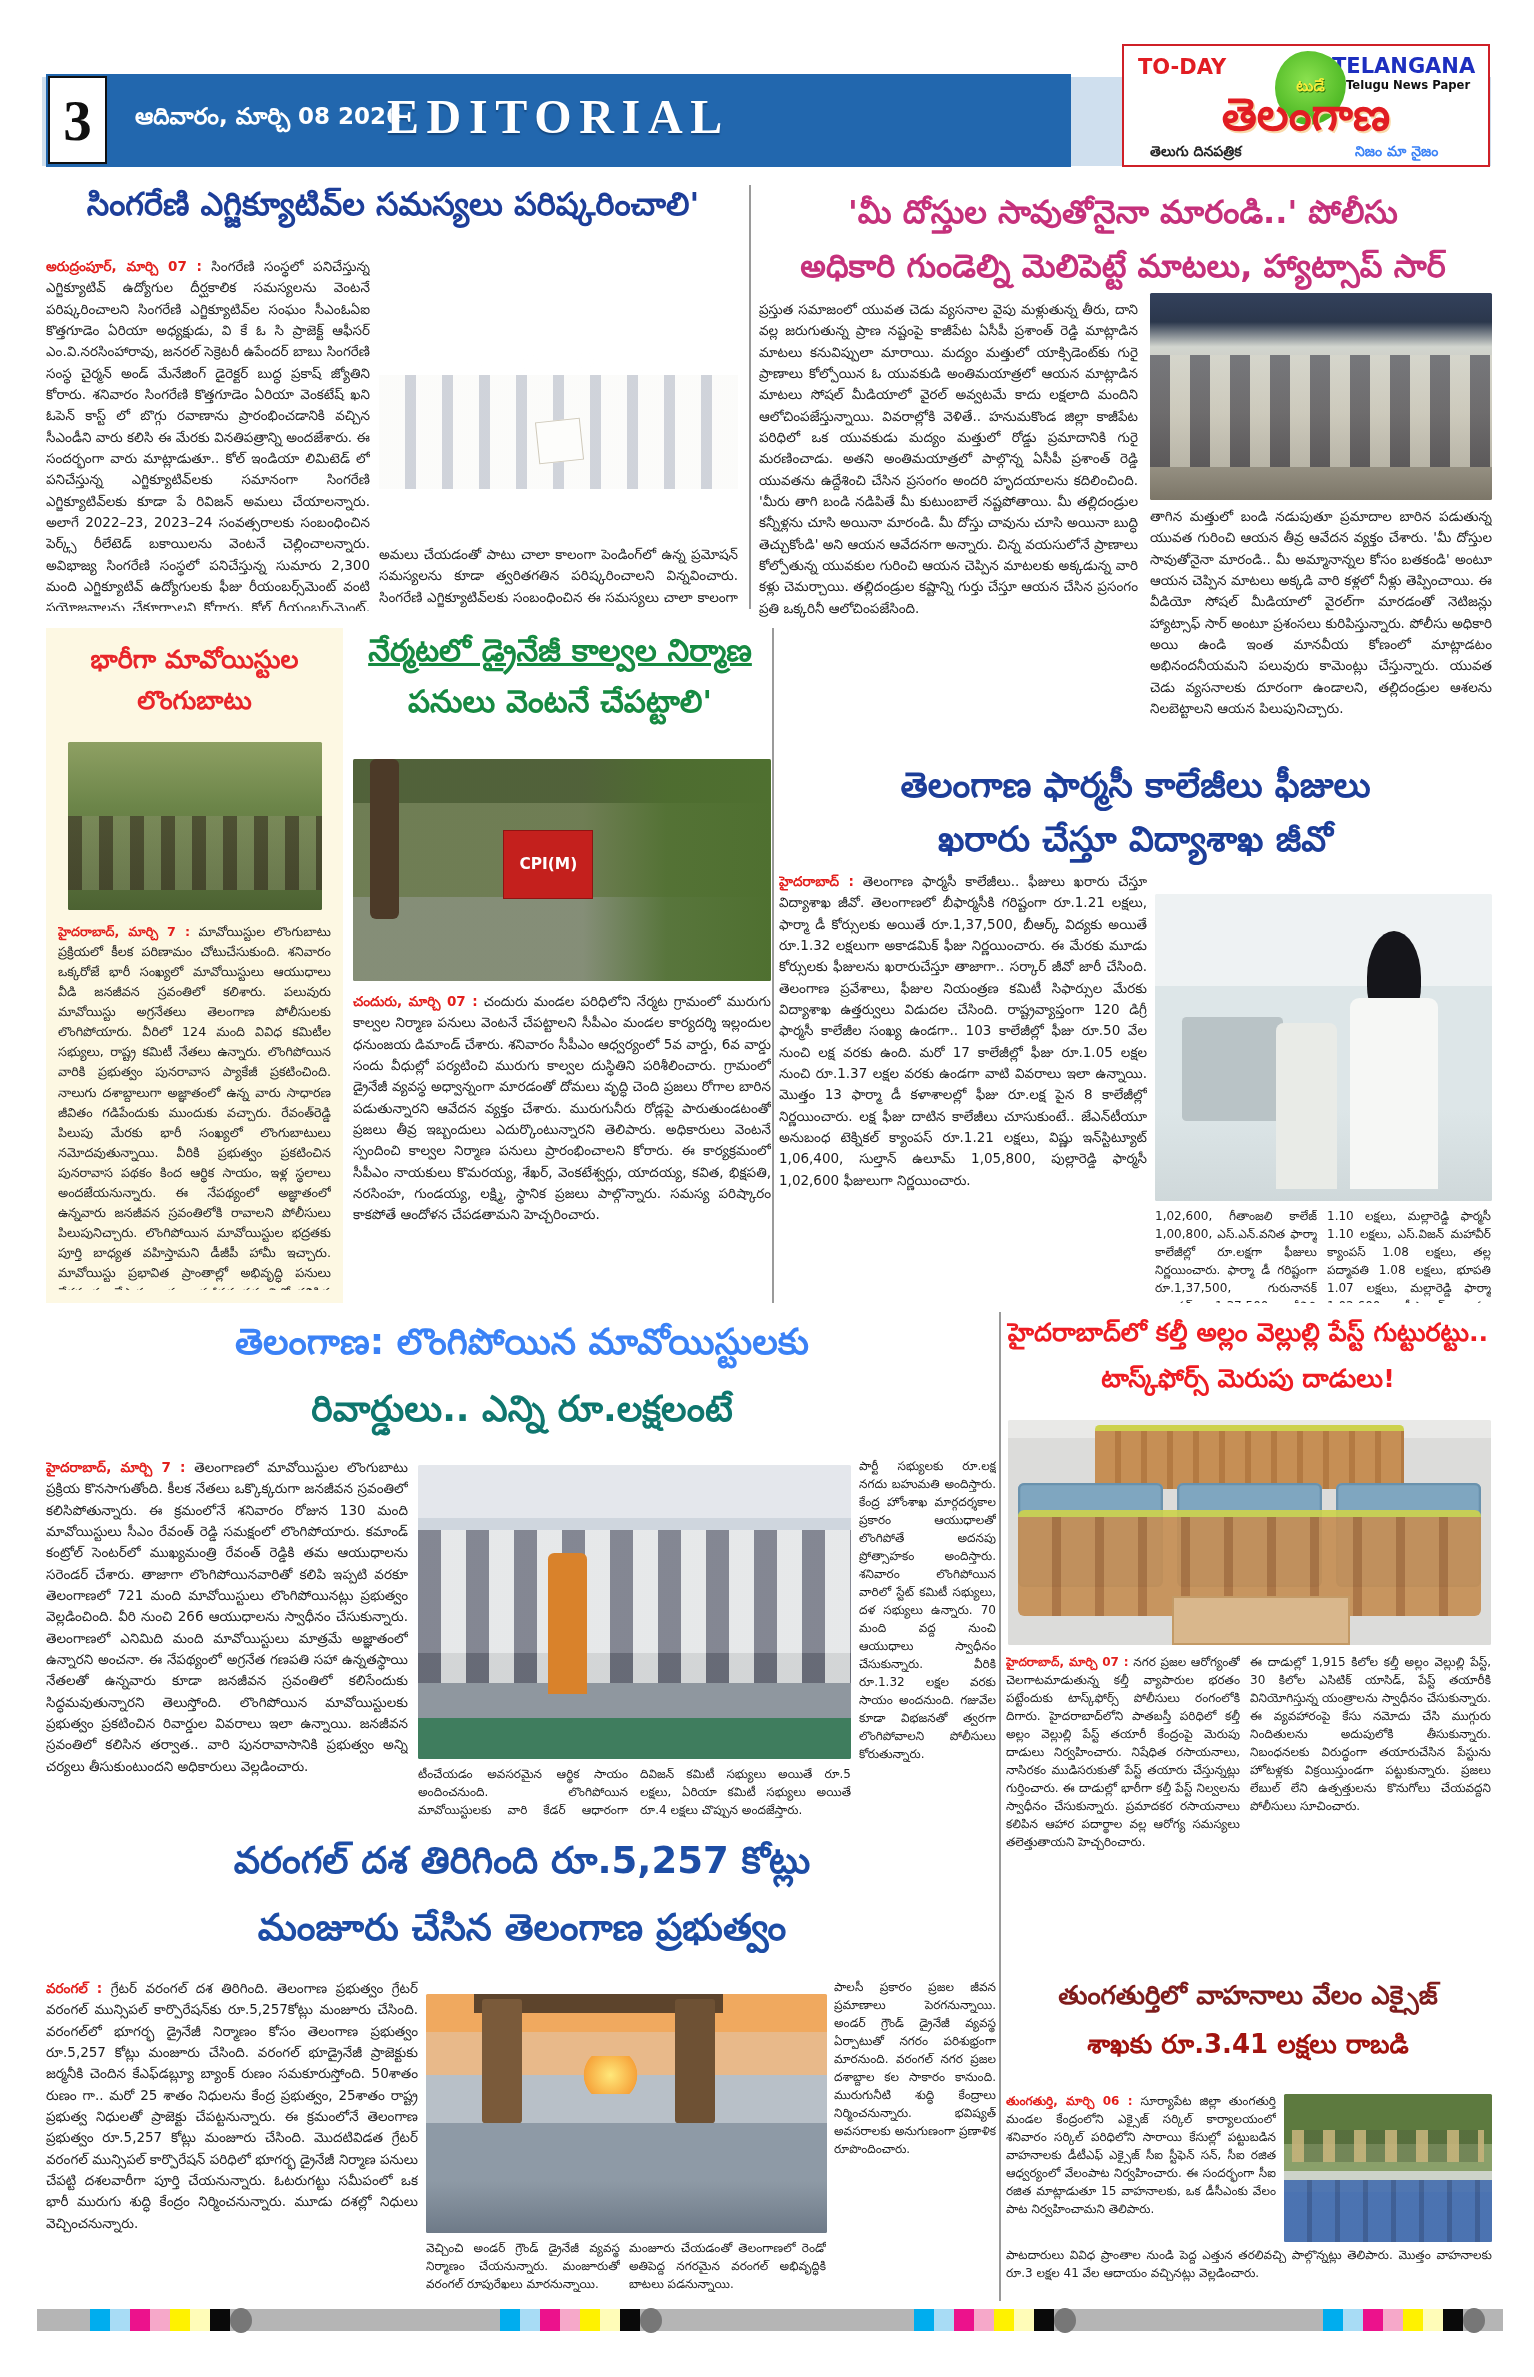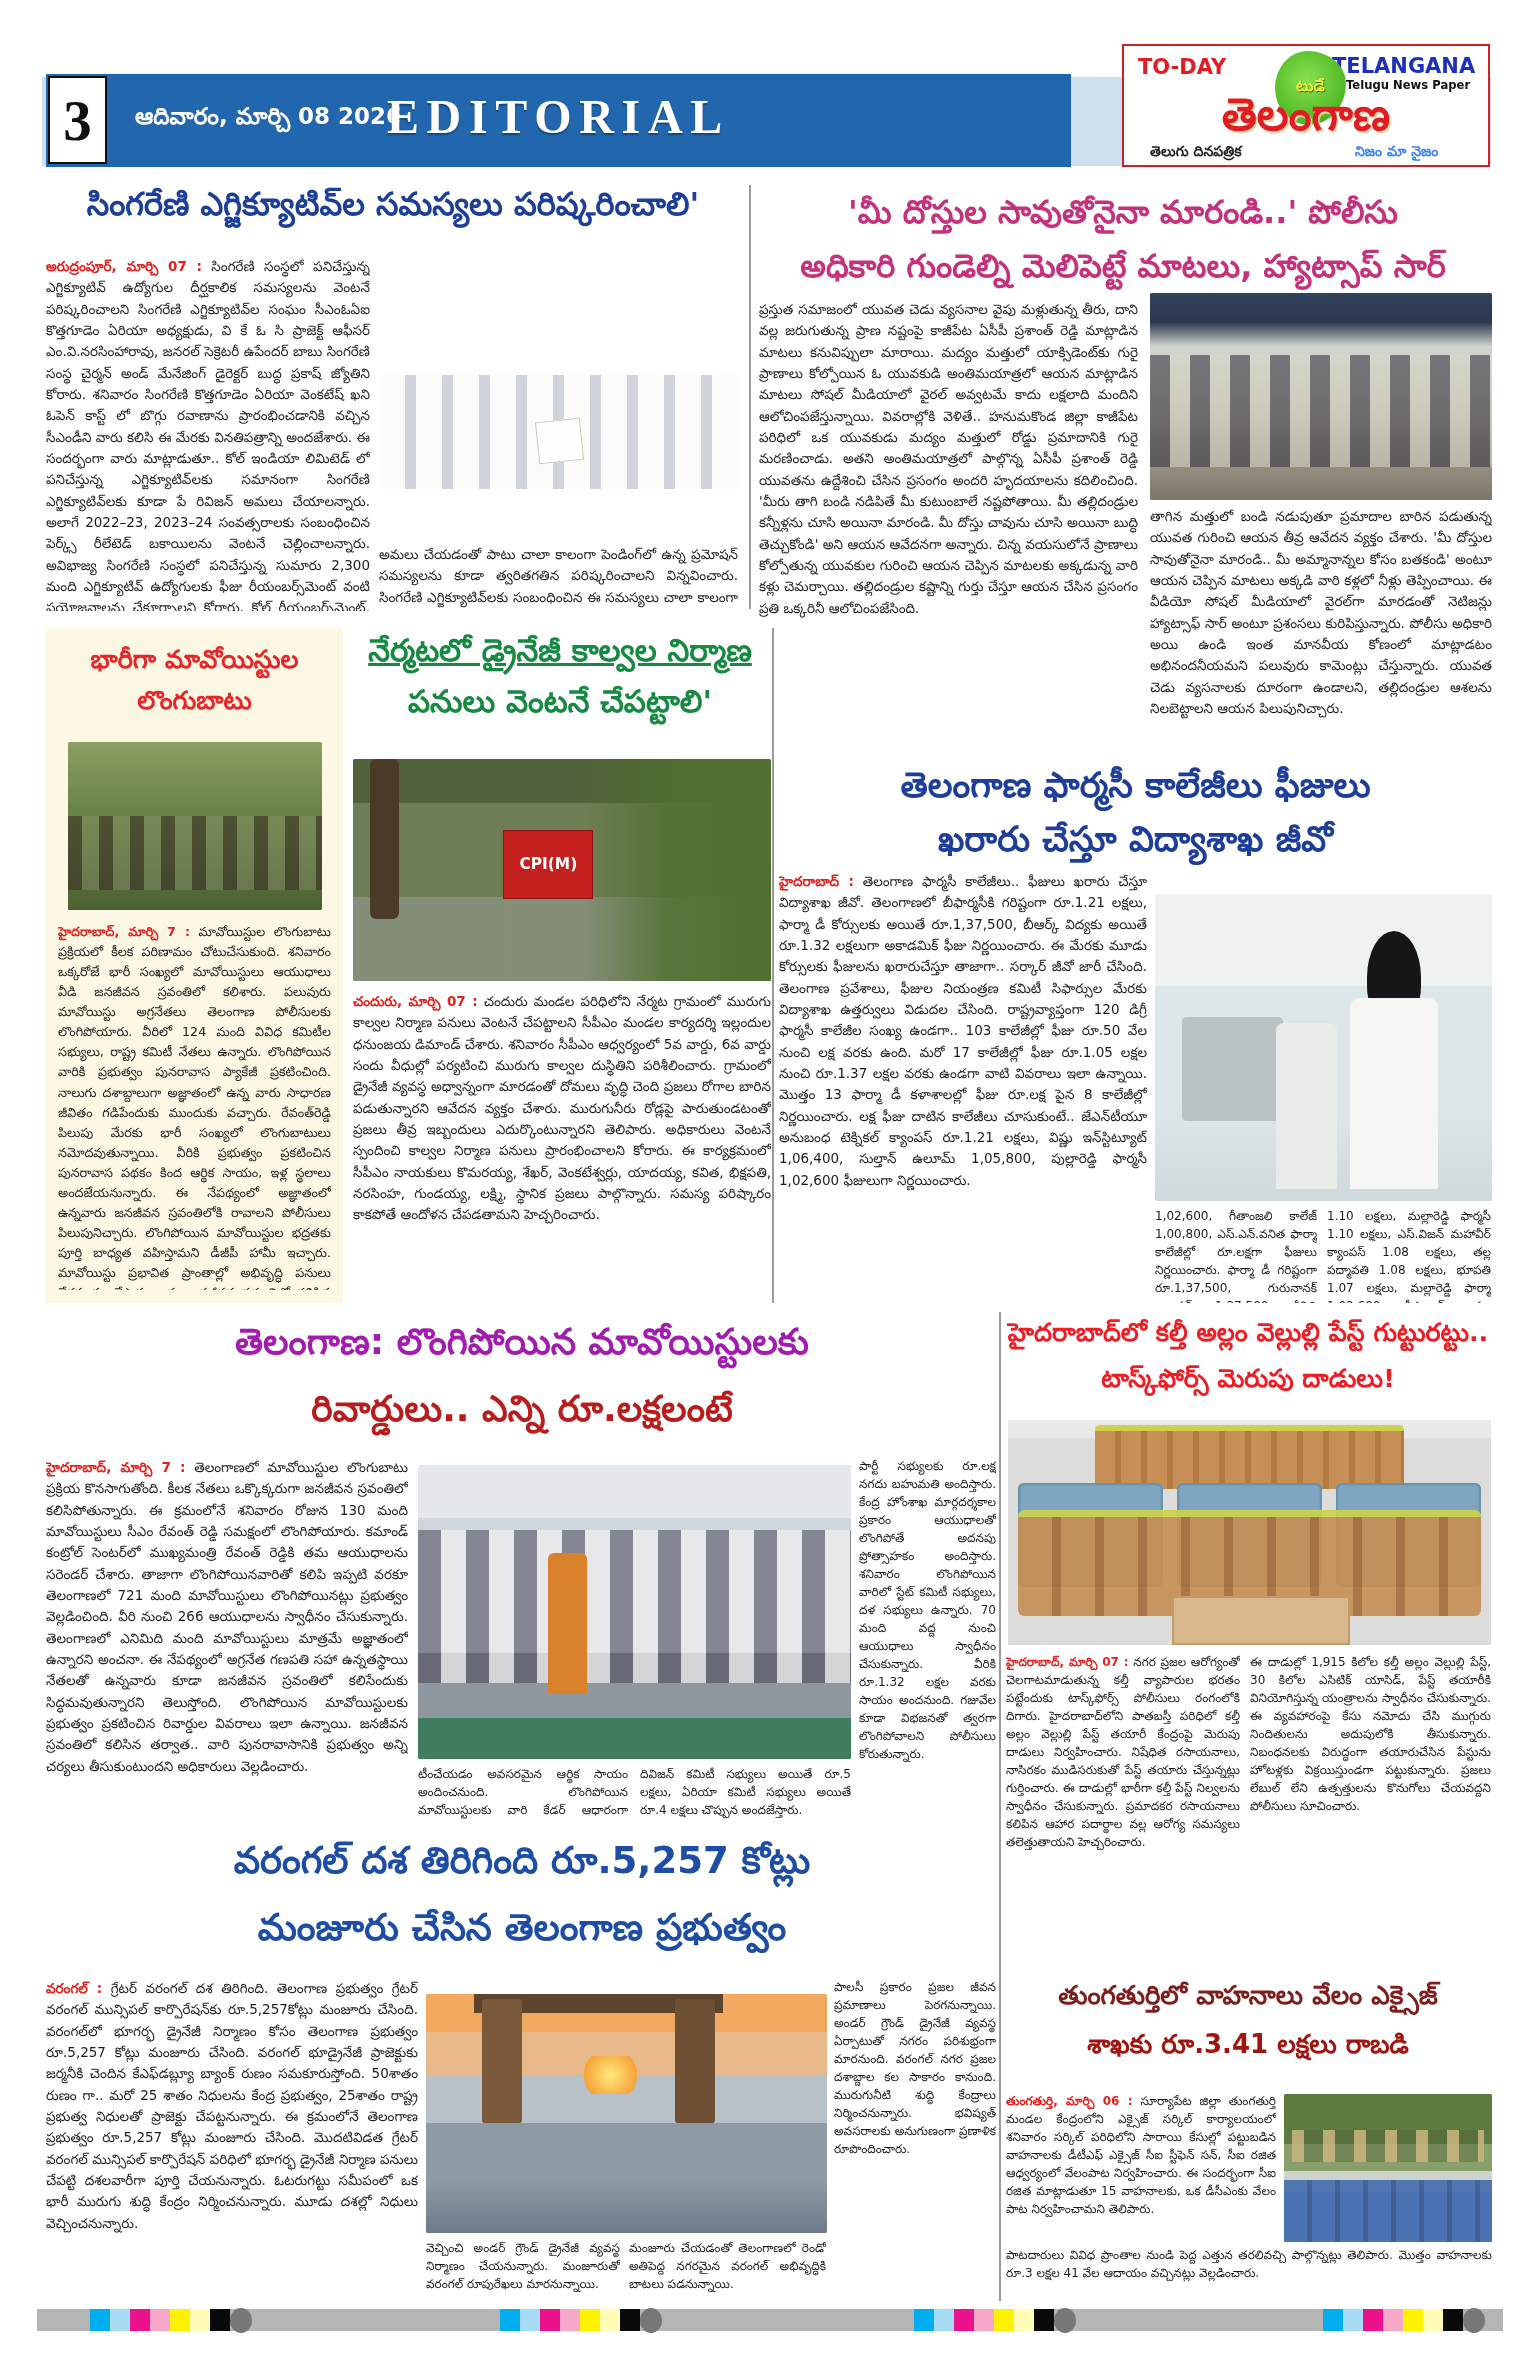--- a/index.html
+++ b/index.html
@@ -33,22 +33,22 @@
   .hl{font-weight:bold;text-align:center;white-space:nowrap;overflow:hidden;}
   .hl-a1{left:46px;top:185px;width:694px;font-size:32px;color:#1d3e99;}
   .hl-a2a{left:755px;top:193px;width:736px;font-size:32px;color:#c5317b;}
   .hl-a2b{left:755px;top:247px;width:736px;font-size:32px;color:#c5317b;}
   .hl-a3a{left:779px;top:765px;width:713px;font-size:35px;color:#1d3e99;}
   .hl-a3b{left:779px;top:819px;width:713px;font-size:35px;color:#1d3e99;}
   .hl-a4a{left:46px;top:644px;width:297px;font-size:25.4px;color:#e8262a;}
   .hl-a4b{left:46px;top:685px;width:297px;font-size:25.4px;color:#e8262a;}
   .hl-a5a{left:347px;top:632px;width:426px;font-size:31px;color:#178a42;text-decoration:underline;}
   .hl-a5b{left:347px;top:683px;width:426px;font-size:31px;color:#178a42;}
-  .hl-a6a{left:46px;top:1321px;width:952px;font-size:36px;color:#a21caf;}
-  .hl-a6b{left:46px;top:1388px;width:952px;font-size:36px;color:#b91c1c;}
+  .hl-a6a{left:46px;top:1321px;width:952px;font-size:36px;color:#3b82f6;}
+  .hl-a6b{left:46px;top:1388px;width:952px;font-size:36px;color:#0f766e;}
   .hl-a7a{left:1004px;top:1317px;width:488px;font-size:25.4px;color:#ee1d23;}
   .hl-a7b{left:1004px;top:1363px;width:488px;font-size:25.4px;color:#ee1d23;}
   .hl-a8a{left:46px;top:1839px;width:952px;font-size:37px;color:#1d4da5;}
   .hl-a8b{left:46px;top:1906px;width:952px;font-size:37px;color:#1d4da5;}
   .hl-a9a{left:1004px;top:1980px;width:488px;font-size:26px;color:#7f1d1d;}
   .hl-a9b{left:1004px;top:2029px;width:488px;font-size:26px;color:#a21410;}
   
   .col{font-size:13.5px;line-height:1.58;text-align:justify;color:#1c1c1c;overflow:hidden;}
   .col-sm{font-size:12px;line-height:1.5;}
   .dateline{color:#e2201d;font-weight:bold;}

